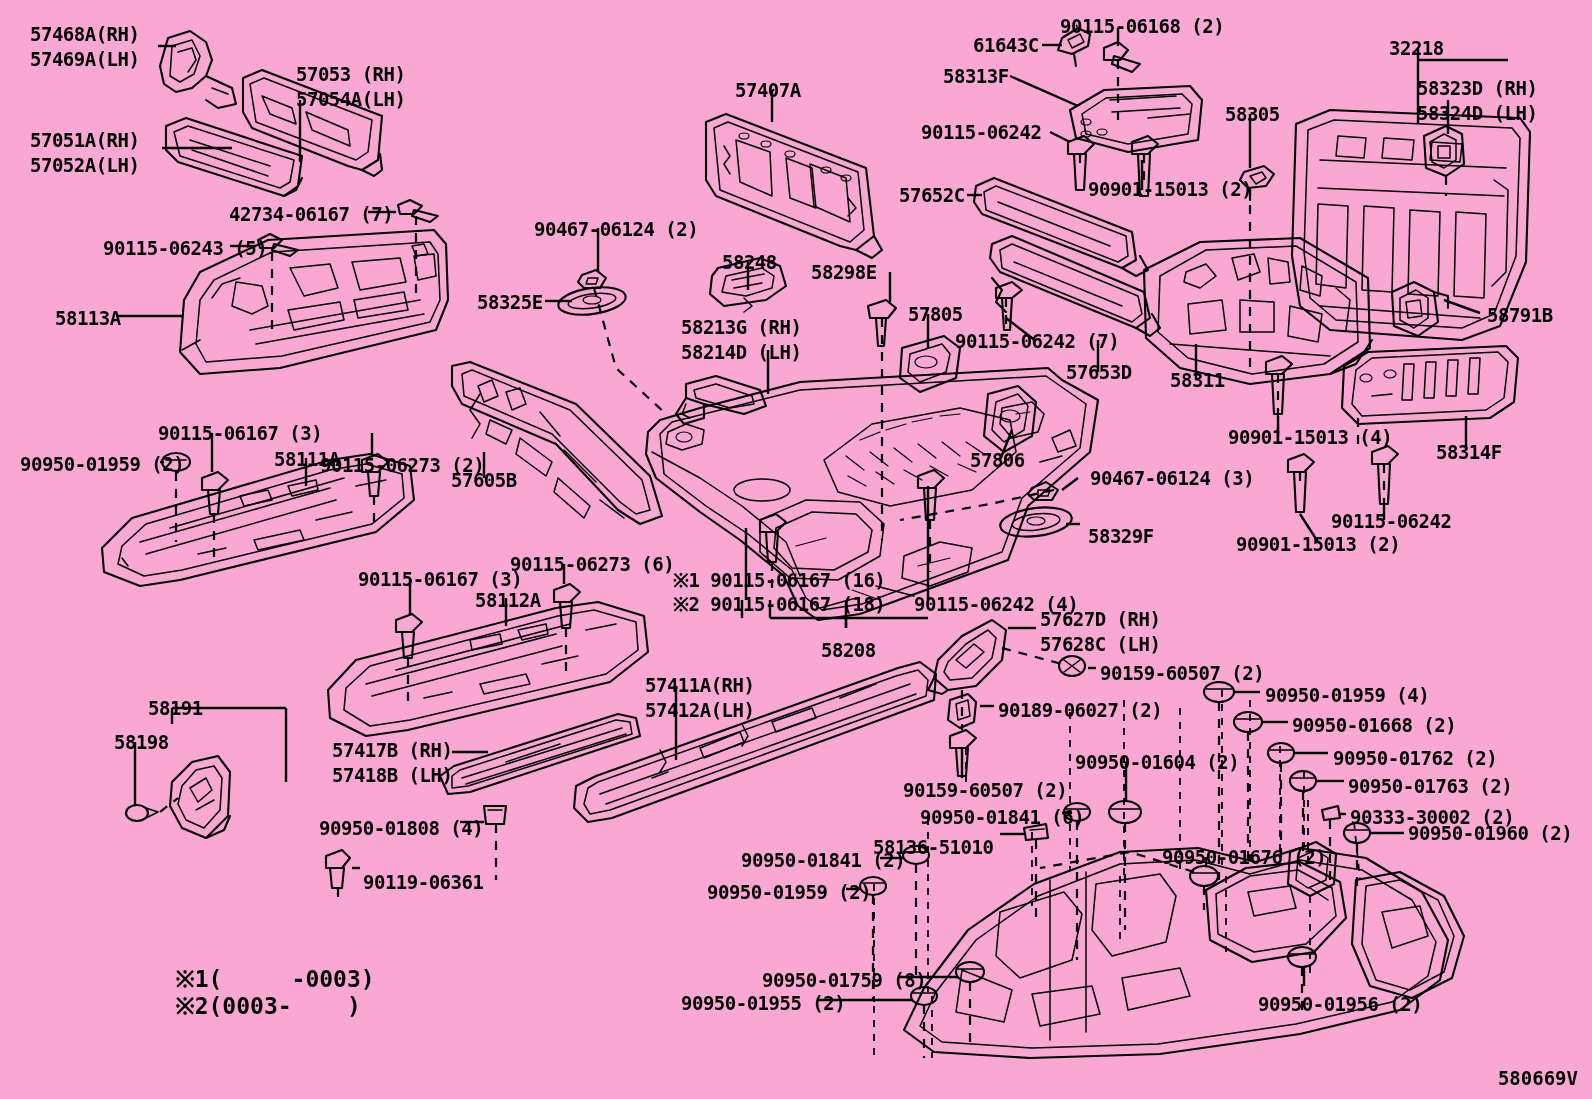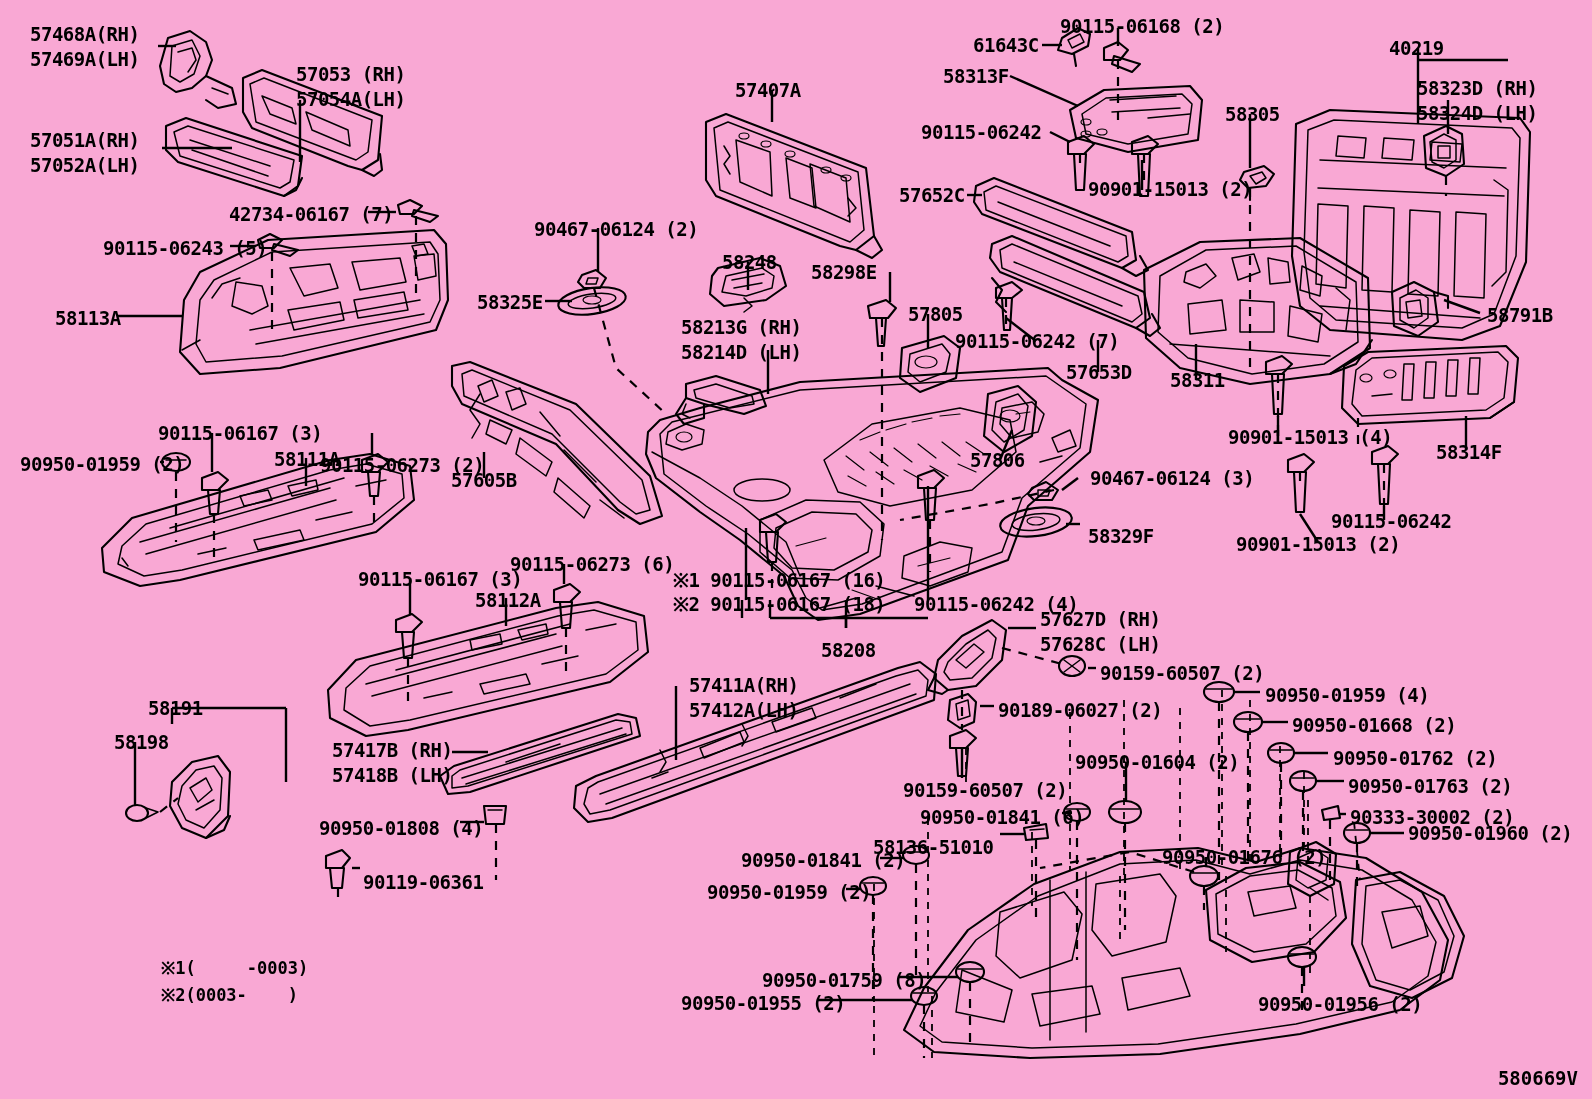--- a/index.html
+++ b/index.html
@@ -22,21 +22,21 @@
     letter-spacing:-0.5px;
   }
   .dwg{
     position:absolute;
     right:14px;bottom:10px;
     font-size:19px;font-weight:bold;letter-spacing:0px;
     font-family:"DejaVu Sans Mono","Liberation Mono",monospace;
   }
   .note{
     position:absolute;
-    font-size:17px;font-weight:bold;
+    font-size:23px;font-weight:bold;
     font-family:"DejaVu Sans Mono","Liberation Mono",monospace;
     white-space:pre;
   }
   svg.art{position:absolute;left:0;top:0;width:1592px;height:1099px;}
   svg.art *{vector-effect:non-scaling-stroke;}
   .ln{stroke:#000;stroke-width:2.1;fill:none;stroke-linecap:round;stroke-linejoin:round;}
   .ln-thin{stroke:#000;stroke-width:1.5;fill:none;stroke-linecap:round;stroke-linejoin:round;}
   .ln-hair{stroke:#000;stroke-width:1.2;fill:none;stroke-linecap:round;stroke-linejoin:round;}
   .lead{stroke:#000;stroke-width:2.4;fill:none;stroke-linecap:butt;}
   .dash{stroke:#000;stroke-width:2.2;fill:none;stroke-dasharray:9 8;stroke-linecap:butt;}
@@ -761,42 +761,42 @@
       <div class="lbl" style="left: 970px; top: 448px;">57806</div>
       <div class="lbl" style="left: 1090px; top: 466px;">90467-06124 (3)</div>
       <div class="lbl" style="left: 1088px; top: 524px;">58329F</div>
       <div class="lbl" style="left: 973px; top: 33px;">61643C</div>
       <div class="lbl" style="left: 1060px; top: 14px;">90115-06168 (2)</div>
       <div class="lbl" style="left: 943px; top: 64px;">58313F</div>
       <div class="lbl" style="left: 921px; top: 120px;">90115-06242</div>
       <div class="lbl" style="left: 1088px; top: 177px;">90901-15013 (2)</div>
       <div class="lbl" style="left: 899px; top: 183px;">57652C</div>
       <div class="lbl" style="left: 1225px; top: 102px;">58305</div>
-      <div class="lbl" style="left: 1389px; top: 36px;">40219</div>
+      <div class="lbl" style="left: 1389px; top: 36px;">32218</div>
       <div class="lbl" style="left: 1417px; top: 76px;">58323D (RH)
 58324D (LH)</div>
       <div class="lbl" style="left: 1487px; top: 303px;">58791B</div>
       <div class="lbl" style="left: 1170px; top: 368px;">58311</div>
       <div class="lbl" style="left: 1228px; top: 425px;">90901-15013 (4)</div>
       <div class="lbl" style="left: 1436px; top: 440px;">58314F</div>
       <div class="lbl" style="left: 1331px; top: 509px;">90115-06242</div>
       <div class="lbl" style="left: 1236px; top: 532px;">90901-15013 (2)</div>
       <div class="lbl" style="left: 20px; top: 452px;">90950-01959 (2)</div>
       <div class="lbl" style="left: 158px; top: 421px;">90115-06167 (3)</div>
       <div class="lbl" style="left: 320px; top: 421px; margin-top: 32px;">90115-06273 (2)</div>
       <div class="lbl" style="left: 274px; top: 447px;">58111A</div>
       <div class="lbl" style="left: 451px; top: 468px;">57605B</div>
       <div class="lbl" style="left: 358px; top: 567px;">90115-06167 (3)</div>
       <div class="lbl" style="left: 510px; top: 552px;">90115-06273 (6)</div>
       <div class="lbl" style="left: 475px; top: 588px;">58112A</div>
       <div class="lbl" style="left: 821px; top: 638px;">58208</div>
       <div class="lbl" style="left: 673px; top: 568px;">※1 90115-06167 (16)</div>
       <div class="lbl" style="left: 673px; top: 592px;">※2 90115-06167 (18)</div>
       <div class="lbl" style="left: 873px; top: 592px; margin-left: 41px;">90115-06242 (4)</div>
-      <div class="lbl" style="left: 645px; top: 673px; margin-left: 44px;">57411A(RH)
+      <div class="lbl" style="left: 645px; top: 673px;">57411A(RH)
 57412A(LH)</div>
       <div class="lbl" style="left: 332px; top: 738px;">57417B (RH)
 57418B (LH)</div>
       <div class="lbl" style="left: 148px; top: 696px;">58191</div>
       <div class="lbl" style="left: 114px; top: 730px;">58198</div>
       <div class="lbl" style="left: 319px; top: 816px;">90950-01808 (4)</div>
       <div class="lbl" style="left: 363px; top: 870px;">90119-06361</div>
       <div class="lbl" style="left: 1040px; top: 607px;">57627D (RH)
 57628C (LH)</div>
       <div class="lbl" style="left: 1100px; top: 661px;">90159-60507 (2)</div>

